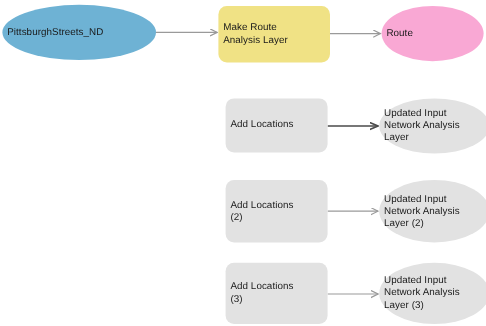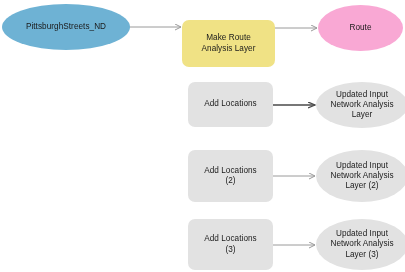--- a/index.html
+++ b/index.html
@@ -25,21 +25,21 @@
     top: 0;
     width: 405px;
     height: 272px;
     pointer-events: none;
   }
   .node {
     position: absolute;
     display: flex;
     align-items: center;
     justify-content: center;
-    text-align: center;
+    text-align: left;
     box-sizing: border-box;
     color: #1a1a1a;
     font-size: 8.2px;
     line-height: 10.2px;
     letter-spacing: 0.05px;
   }
   .node .label {
     display: block;
     width: 100%;
     padding: 0 4px;
@@ -51,21 +51,21 @@
   }
   .rounded-rect {
     border-radius: 7px;
   }
   
   #node-input-nd {
     left: 2px;  top: 4px;  width: 128px; height: 46px;
     background: #6EB2D4;
   }
   #node-make-route {
-    left: 182px; top: 20px;  width: 93px;  height: 47px;
+    left: 182px; top: 5px;  width: 93px;  height: 47px;
     background: #F0E285;
   }
   #node-route {
     left: 318px; top: 5px;  width: 85px;  height: 46px;
     background: #f9a8d4;
   }
   #node-add-loc-1 {
     left: 188px; top: 82px; width: 85px;  height: 45px;
     background: #E2E2E2;
   }

